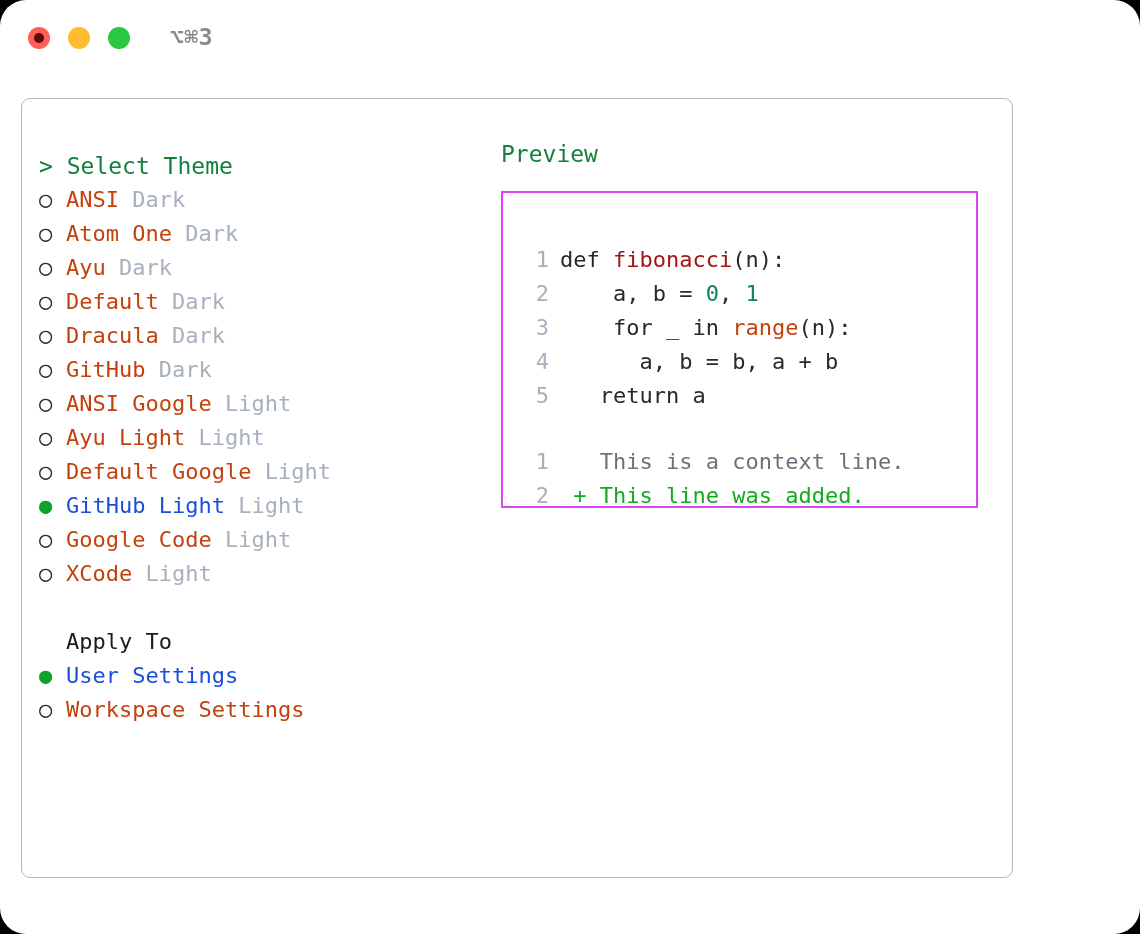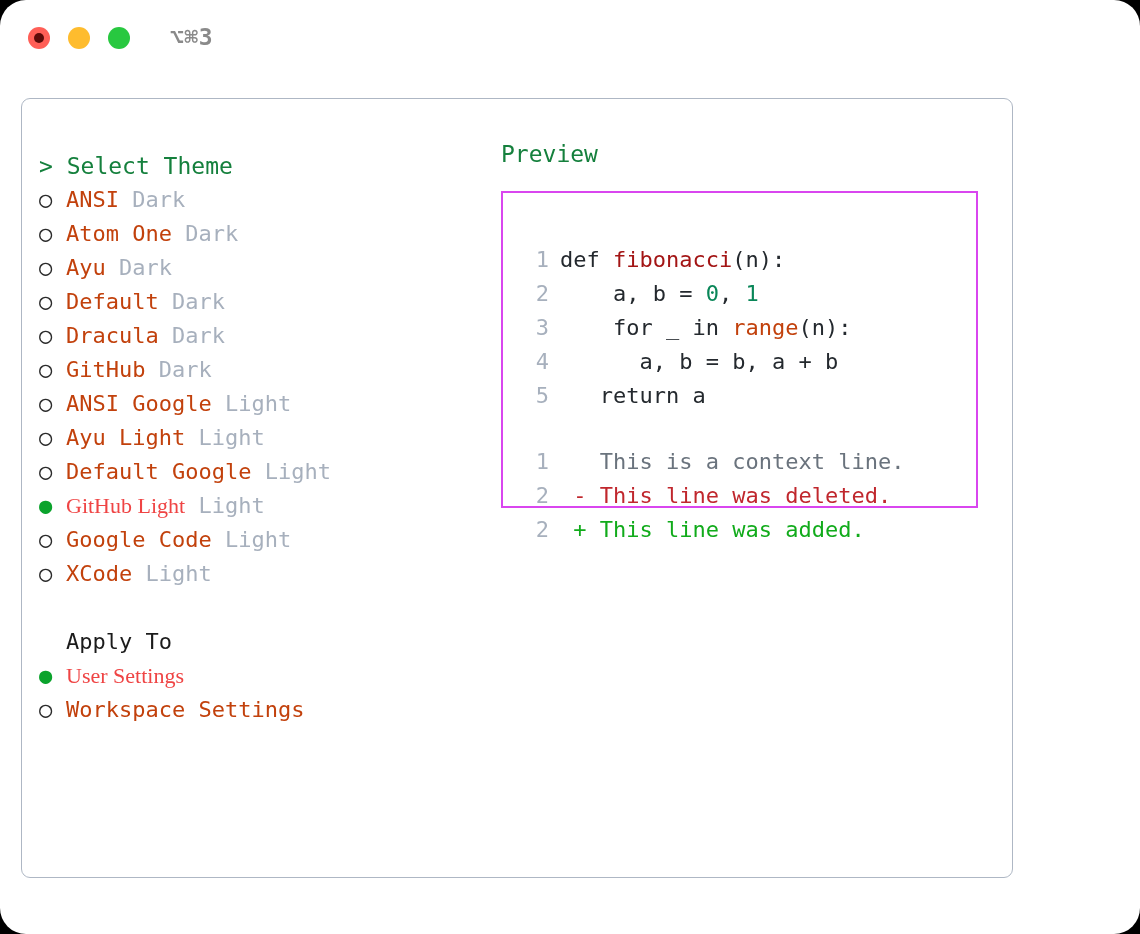--- a/index.html
+++ b/index.html
@@ -102,21 +102,21 @@
   }
   .bullet {
     display: inline-block;
     width: 27px;
     flex: 0 0 27px;
     font-size: 22px;
     color: #2b2b2b;
   }
   .bullet.sel { color: #0ba32c; }
   .theme-name { color: #c2410c; }
-  .theme-row.selected .theme-name { color: #ef4444; font-family: Liberation Serif, serif; }
+  .theme-row.selected .theme-name { color: #1d4ed8; }
   .theme-kind { color: #a7b0bd; }
 
   .section-gap { height: 34px; }
   .apply-header {
     font-size: 22px;
     color: #1b1b1b;
     white-space: pre;
     line-height: 34px;
     height: 34px;
     padding-left: 27px;
@@ -214,18 +214,18 @@
       <div id="apply-list">
           <div class="theme-row selected"><span class="bullet sel">●</span><span class="theme-name">User Settings</span></div>
           <div class="theme-row"><span class="bullet">○</span><span class="theme-name">Workspace Settings</span></div>
         </div>
     </div>
 
     <div class="right-pane">
       <div class="pane-header">Preview</div>
       <div class="preview-box">
         <div class="code" id="code-block"><div><span class="ln">1</span><span class="tok-plain">def </span><span class="tok-fn">fibonacci</span><span class="tok-plain">(n):</span></div><div><span class="ln">2</span><span class="tok-plain">    a, b = </span><span class="tok-num">0</span><span class="tok-plain">, </span><span class="tok-num">1</span></div><div><span class="ln">3</span><span class="tok-plain">    for _ in </span><span class="tok-kw">range</span><span class="tok-plain">(n):</span></div><div><span class="ln">4</span><span class="tok-plain">      a, b = b, a + b</span></div><div><span class="ln">5</span><span class="tok-plain">   return a</span></div></div>
-        <div class="diff-block" id="diff-block"><div><span class="ln">1</span><span class="diff-ctx">   This is a context line.</span></div><div><span class="ln">2</span><span class="diff-del"> - This line was deleted.</span></div><div><span class="ln">2</span><span class="diff-add"> + This line was added.</span></div></div>
+        <div class="diff-block" id="diff-block"><div><span class="ln">1</span><span class="diff-ctx">   This is a context line.</span></div><div><span class="ln">2</span><span class="diff-add"> + This line was added.</span></div></div>
       </div>
     </div>
 
   </div>
 </div>
 
 </body></html>

